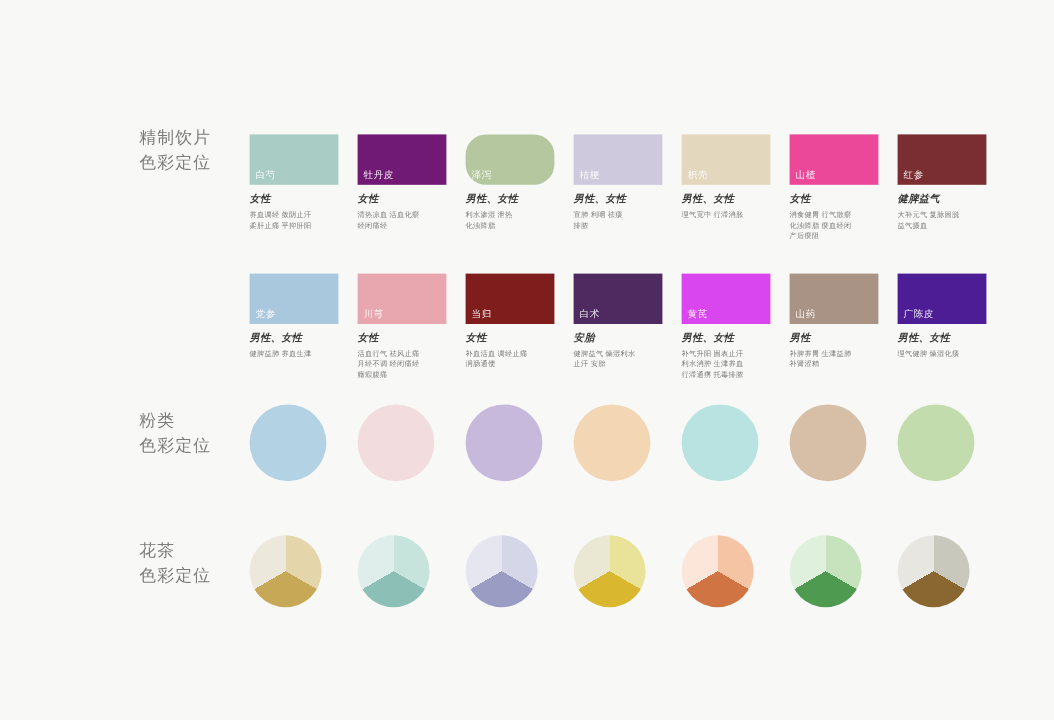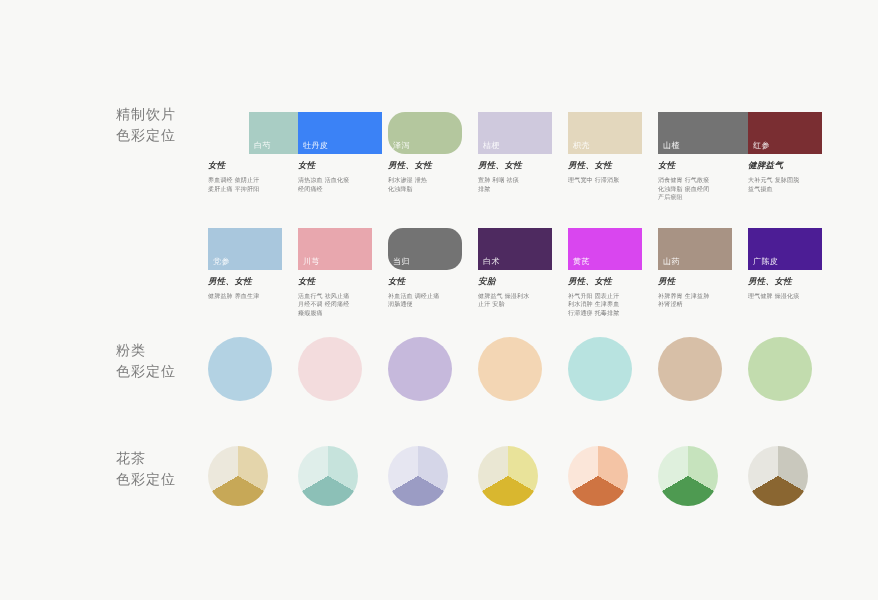--- a/index.html
+++ b/index.html
@@ -107,29 +107,29 @@
 色彩定位</div>
 
 <div class="section-label" id="label-powder">粉类
 色彩定位</div>
 
 <div class="section-label" id="label-tea">花茶
 色彩定位</div>
 
 <div class="herb-grid" id="herb-grid">
     <div class="herb-card">
-      <div class="swatch" style="background: rgb(169, 205, 196); margin-left: 41px;">
+      <div class="swatch" style="background: rgb(169, 205, 196);">
         <div class="swatch-name">白芍</div>
       </div>
       <div class="gender">女性</div>
       <div class="effects">养血调经  敛阴止汗
 柔肝止痛  平抑肝阳</div>
     </div>
     <div class="herb-card">
-      <div class="swatch" style="background: #3b82f6; padding-left: 10px;">
+      <div class="swatch" style="background: #701a75;">
         <div class="swatch-name">牡丹皮</div>
       </div>
       <div class="gender">女性</div>
       <div class="effects">清热凉血  活血化瘀
 经闭痛经</div>
     </div>
     <div class="herb-card">
       <div class="swatch" style="background: rgb(180, 199, 158); border-radius: 17px;">
         <div class="swatch-name">泽泻</div>
       </div>
@@ -146,21 +146,21 @@
 排脓</div>
     </div>
     <div class="herb-card">
       <div class="swatch" style="background: rgb(227, 215, 189);">
         <div class="swatch-name">枳壳</div>
       </div>
       <div class="gender">男性、女性</div>
       <div class="effects">理气宽中  行滞消胀</div>
     </div>
     <div class="herb-card">
-      <div class="swatch" style="background: #737373; padding-left: 32px;">
+      <div class="swatch" style="background: #ec4899;">
         <div class="swatch-name">山楂</div>
       </div>
       <div class="gender">女性</div>
       <div class="effects">消食健胃  行气散瘀
 化浊降脂  瘀血经闭
 产后瘀阻</div>
     </div>
     <div class="herb-card">
       <div class="swatch" style="background: rgb(122, 46, 50);">
         <div class="swatch-name">红参</div>
@@ -179,21 +179,21 @@
     <div class="herb-card">
       <div class="swatch" style="background: rgb(232, 167, 174);">
         <div class="swatch-name">川芎</div>
       </div>
       <div class="gender">女性</div>
       <div class="effects">活血行气  祛风止痛
 月经不调  经闭痛经
 癥瘕腹痛</div>
     </div>
     <div class="herb-card">
-      <div class="swatch" style="background: #737373; border-radius: 15px;">
+      <div class="swatch" style="background: #7f1d1d;">
         <div class="swatch-name">当归</div>
       </div>
       <div class="gender">女性</div>
       <div class="effects">补血活血  调经止痛
 润肠通便</div>
     </div>
     <div class="herb-card">
       <div class="swatch" style="background: rgb(78, 42, 96);">
         <div class="swatch-name">白术</div>
       </div>

